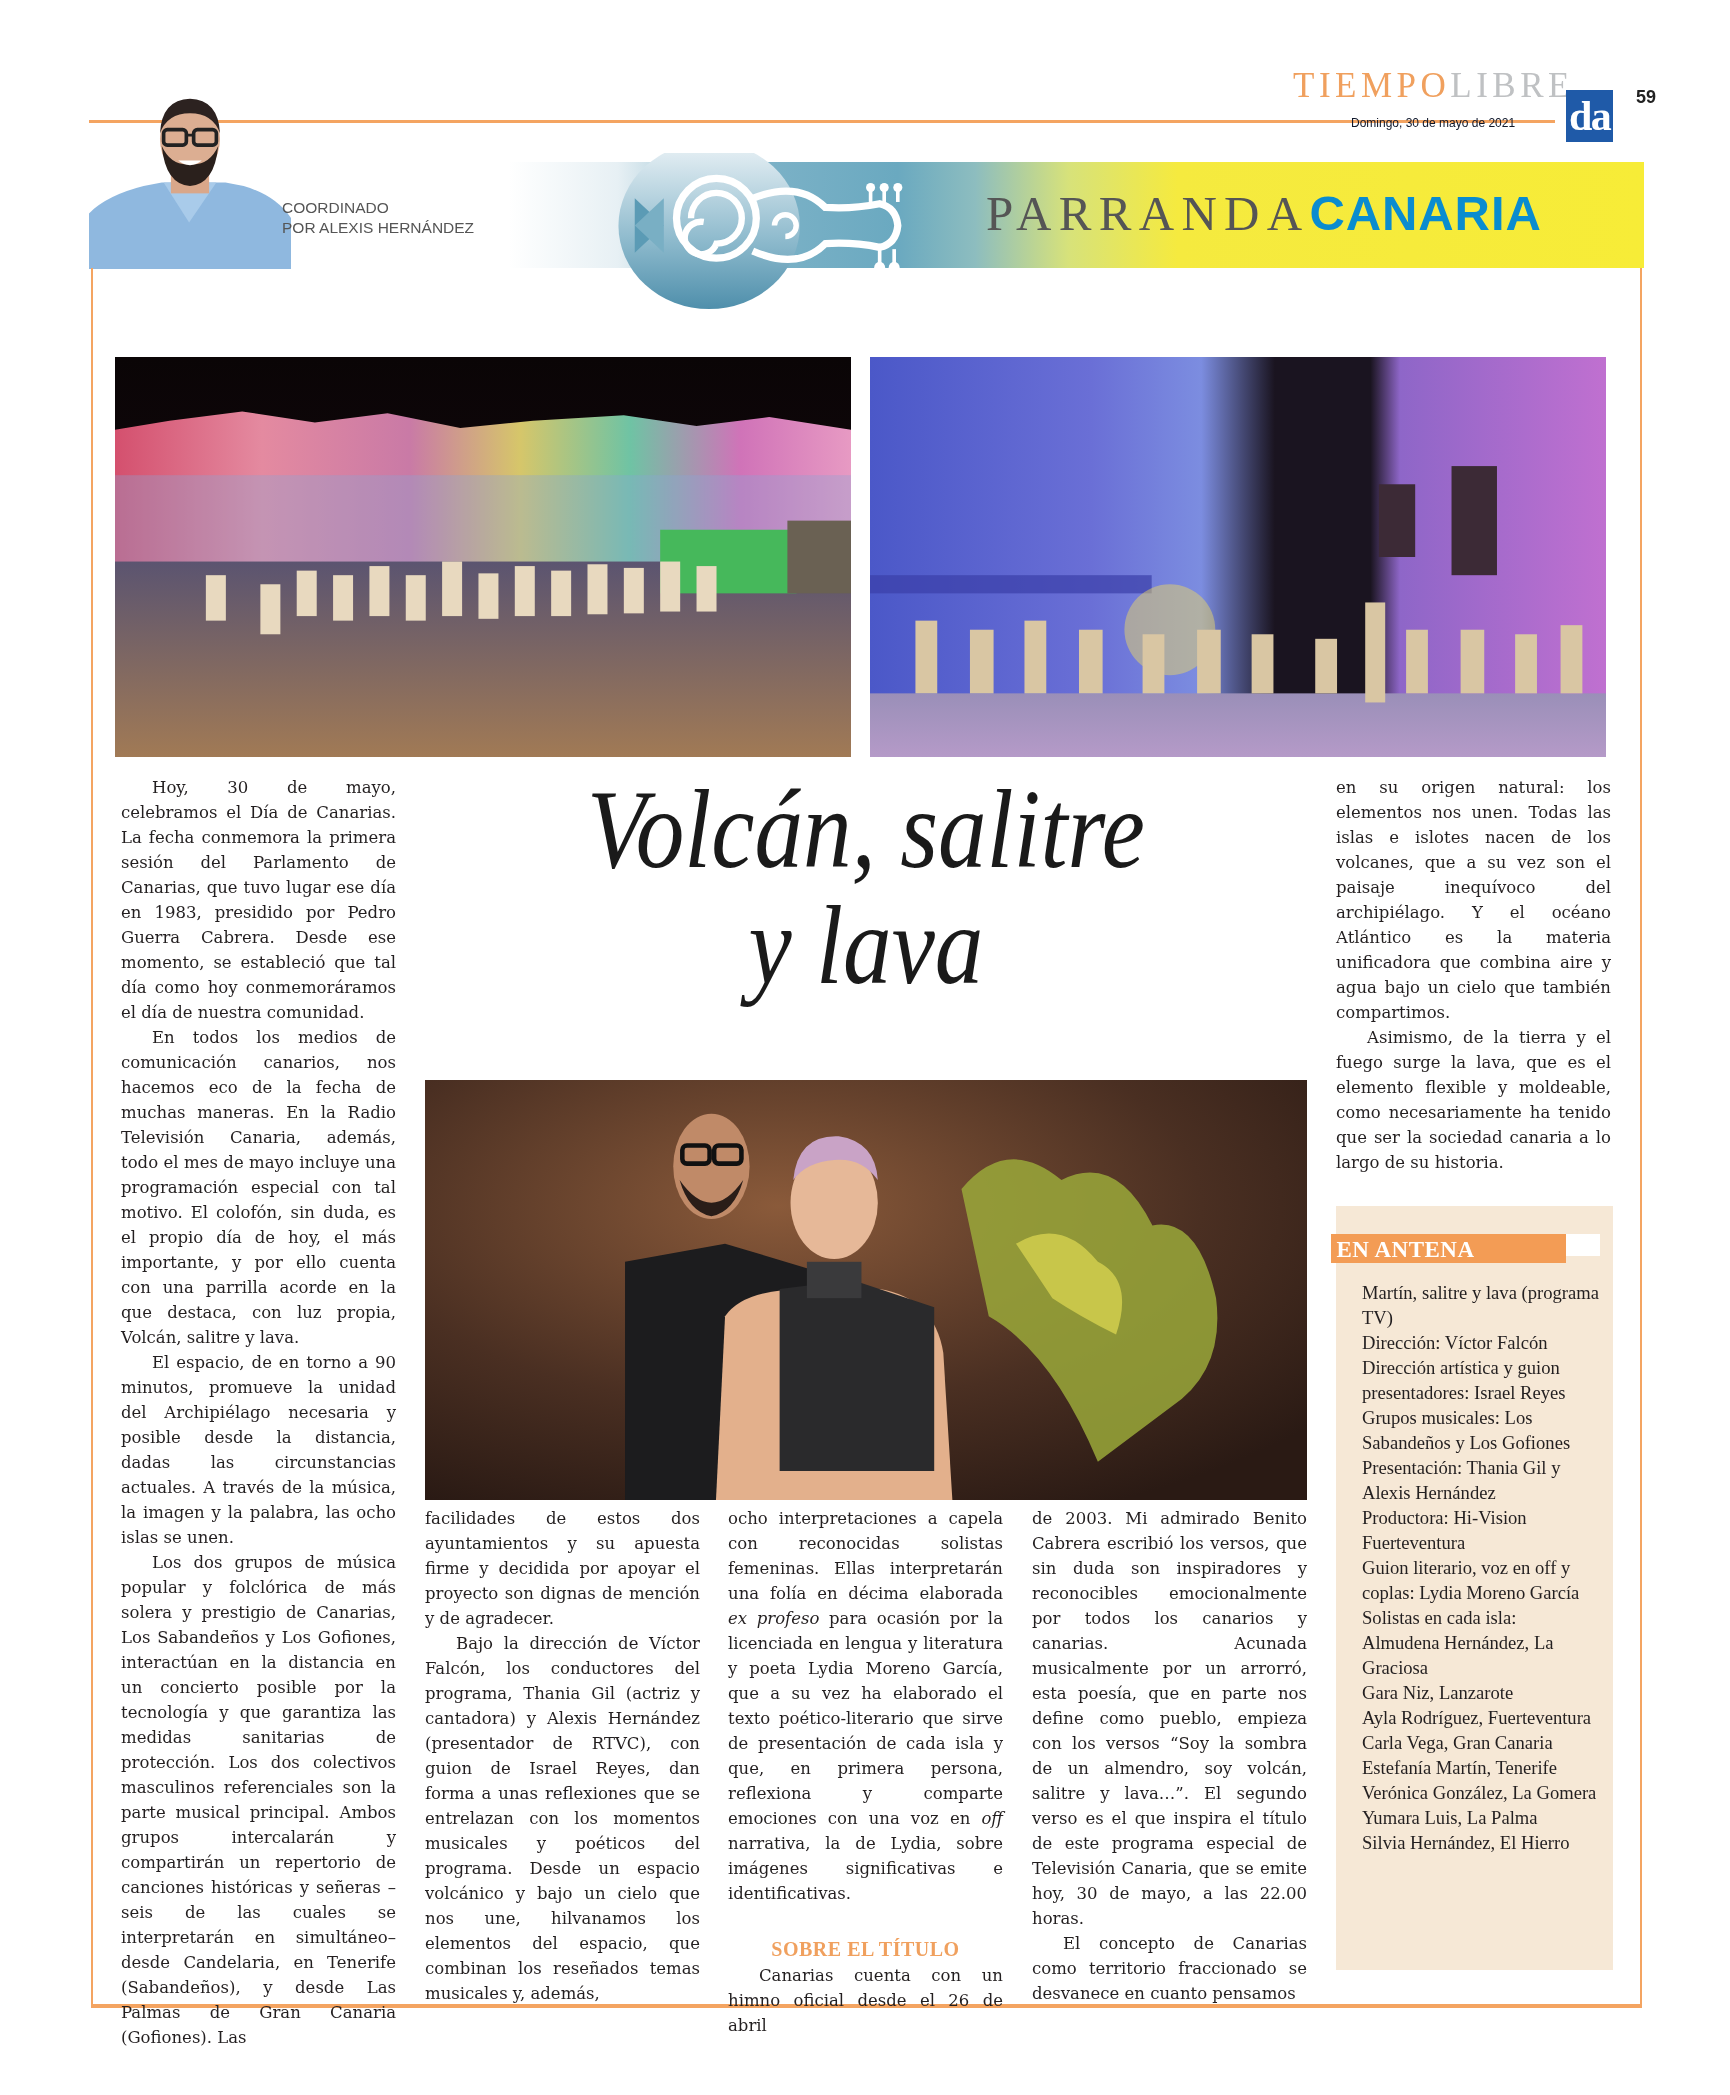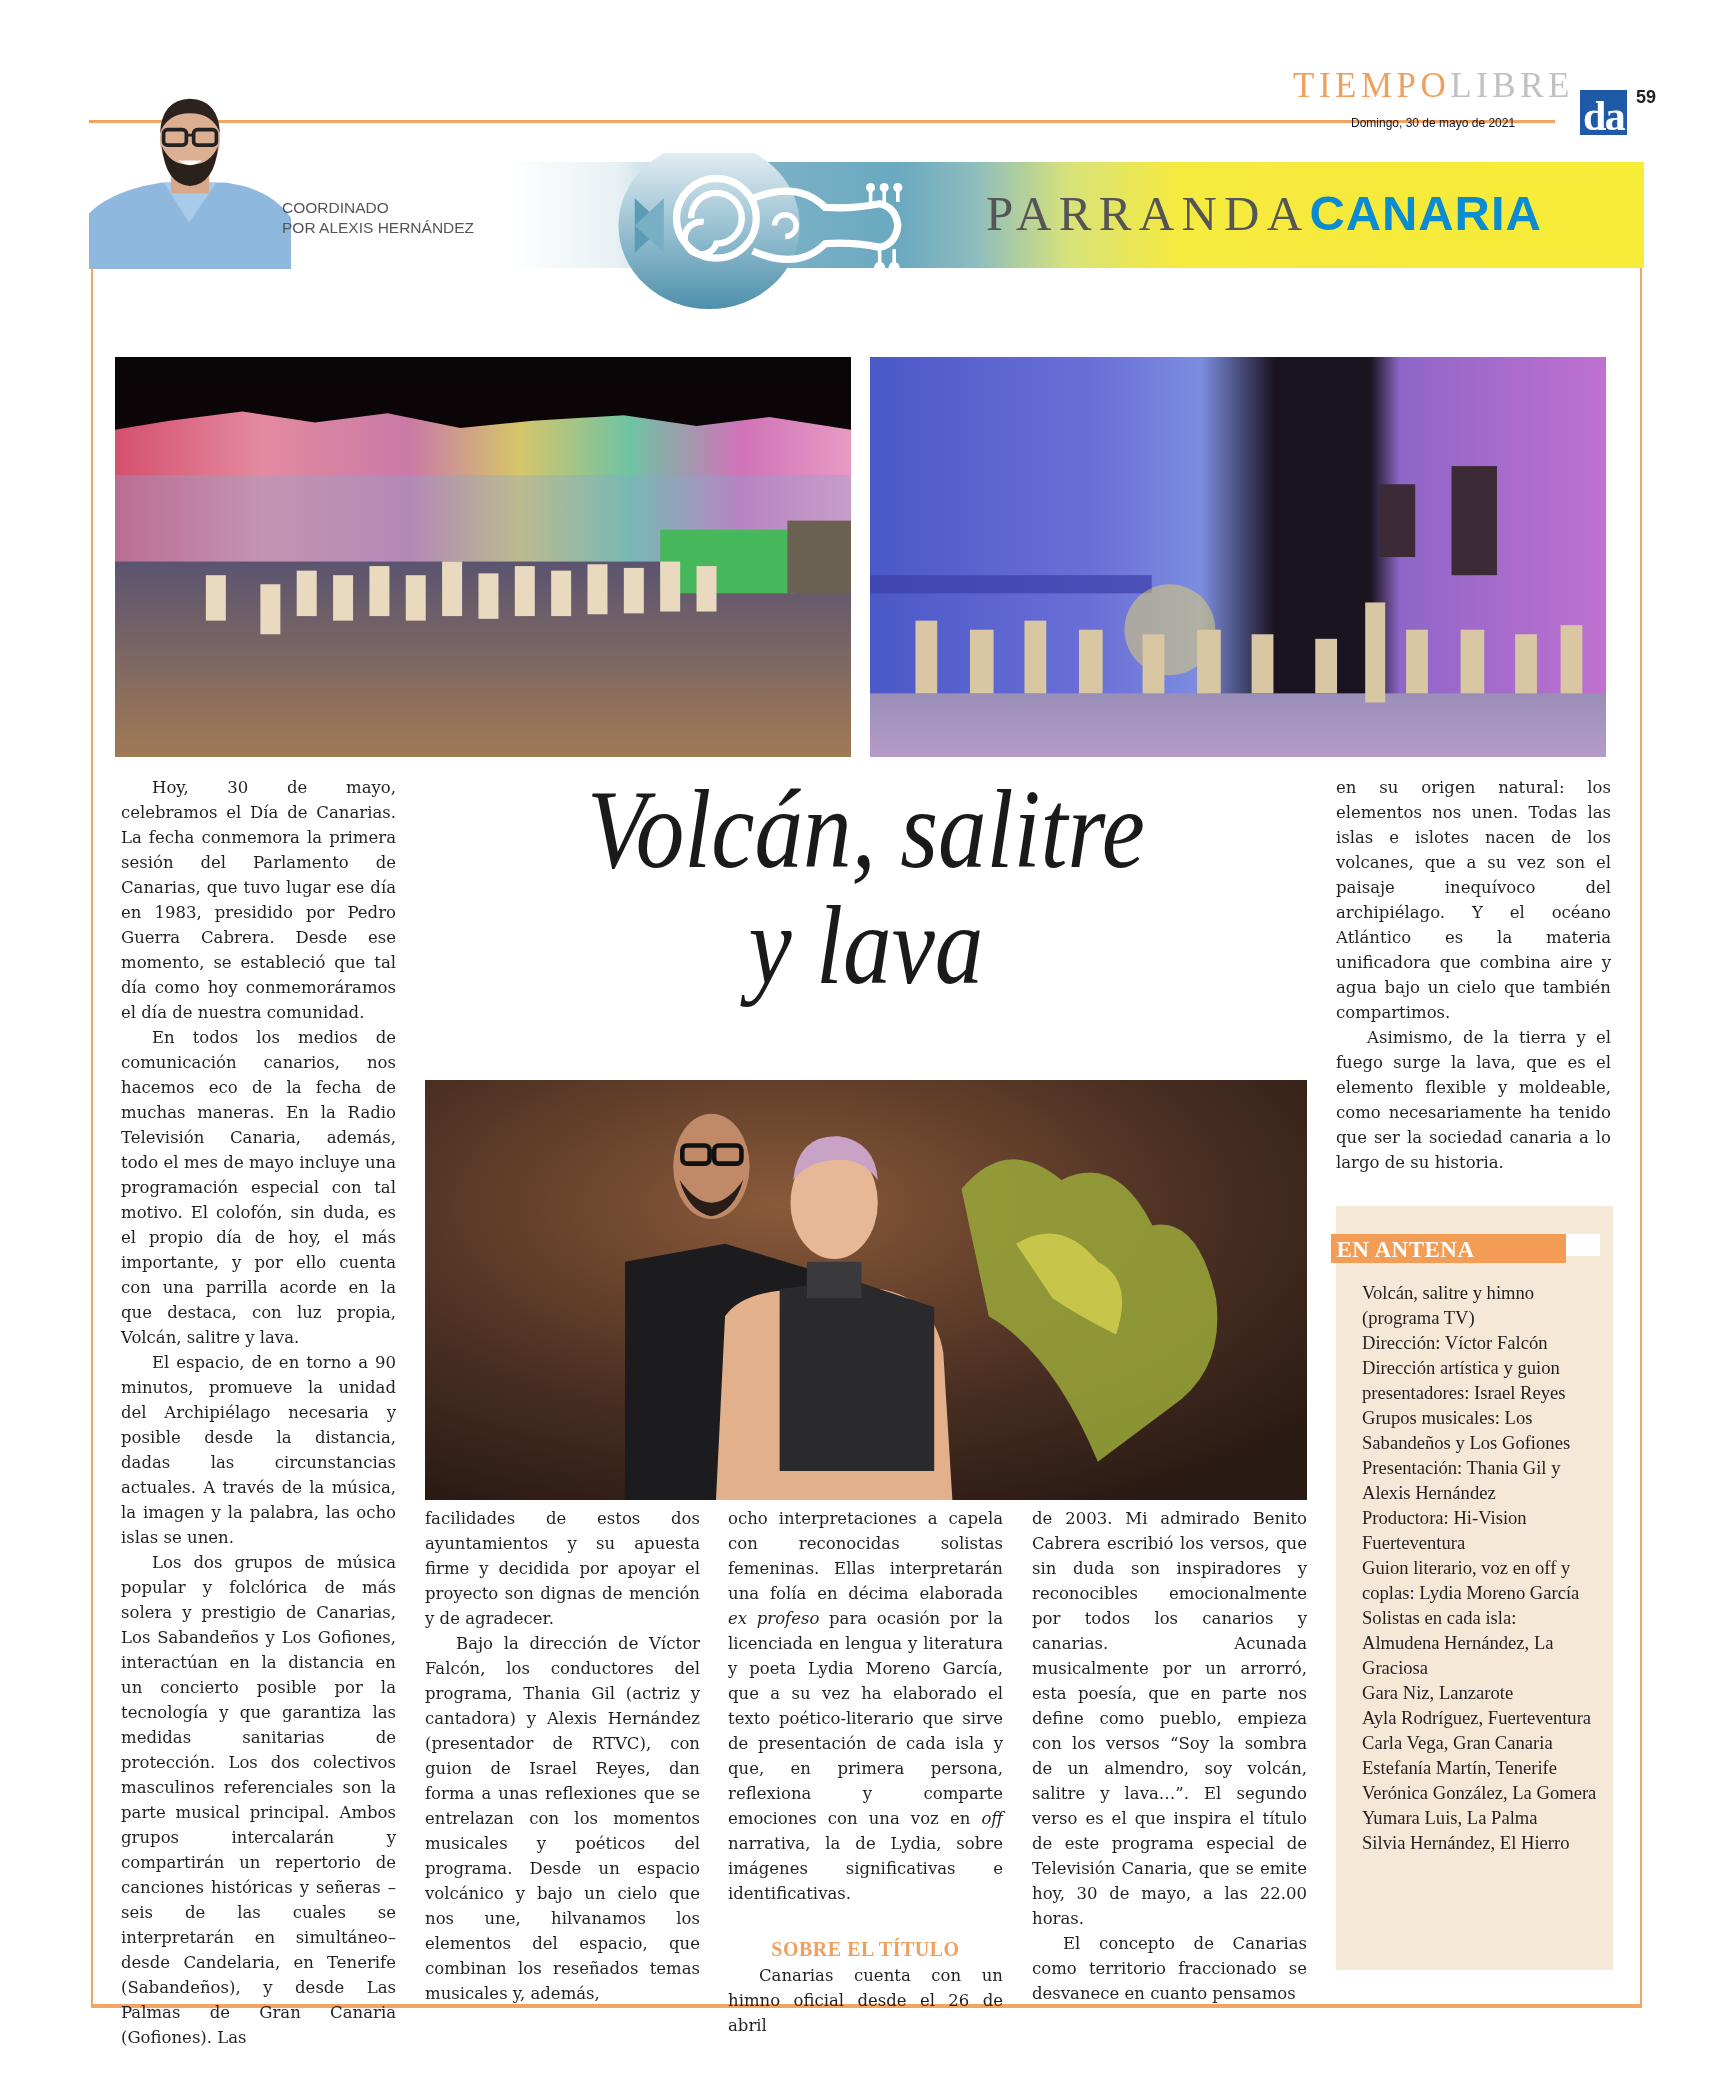--- a/index.html
+++ b/index.html
@@ -7,23 +7,23 @@
          font-family: "DejaVu Serif", serif; color: #231f20; }
 
   
   .top-rule { position: absolute; left: 89px; top: 120px; width: 1466px; height: 2.7px; background: #f4a461; }
   .section-name { position: absolute; left: 1293px; top: 68px; font-family: "Liberation Serif", serif;
                   font-size: 35px; letter-spacing: 4.5px; line-height: 36px; }
   .section-name .a { color: #f0a05e; }
   .section-name .b { color: #bfc1c3; }
   .date-line { position: absolute; left: 1351px; top: 116px; font-family: "Liberation Sans", sans-serif;
                font-size: 12px; color: #0f172a; }
-  .logo-da { position: absolute; left: 1566px; top: 90px; width: 47px; width: 47px; height: 45px;
+  .logo-da { position: absolute; left: 1566px; top: 90px; width: 47px; width: 47px; height: 52px;
              background: #1f5aa8; color: #fff; font-family: "Liberation Serif", serif; font-weight: bold;
-             font-size: 42px; line-height: 53px; text-align: center; letter-spacing: -1.8px; margin-left: 14px; }
+             font-size: 42px; line-height: 53px; text-align: center; letter-spacing: -1.8px; }
   .page-num { position: absolute; left: 1636px; top: 87px; font-family: "Liberation Sans", sans-serif;
               font-weight: bold; font-size: 18px; color: #222; }
 
   
   .banner { position: absolute; left: 89px; top: 162px; width: 1555px; height: 106px;
             background: linear-gradient(90deg, #ffffff 0%, #ffffff 27%, #e7f0f4 34%, #7fb3c8 42%, #6aa9c0 52%, #8dbdbf 57%, #d7e27a 63%, #f5ea3f 70%, #f7ec37 100%); }
   .author-photo { position: absolute; left: 89px; top: 95px; width: 202px; height: 174px; }
   .coord-text { position: absolute; left: 282px; top: 198px; font-family: "Liberation Sans", sans-serif;
                 font-size: 15.5px; color: #555; line-height: 20px; }
   .emblem { position: absolute; left: 607px; top: 153px; width: 373px; height: 156px; }
@@ -279,21 +279,21 @@
 <div class="col col-5">
   <p class="noindent">en su origen natural: los elementos nos unen. Todas las islas e islotes nacen de los volcanes, que a su vez son el paisaje inequívoco del archipiélago. Y el océano Atlántico es la materia unificadora que combina aire y agua bajo un cielo que también compartimos.</p>
   <p>Asimismo, de la tierra y el fuego surge la lava, que es el elemento flexible y moldeable, como necesariamente ha tenido que ser la sociedad canaria a lo largo de su historia.</p>
 </div>
 
 <div class="antena-box"></div>
 <div class="antena-title">
     <span>EN ANTENA</span>
   </div>
 <div class="antena-list">
-  <div>Volcán, salitre y himno (programa TV)</div>
+  <div>Martín, salitre y lava (programa TV)</div>
   <div>Dirección: Víctor Falcón</div>
   <div>Dirección artística y guion presentadores: Israel Reyes</div>
   <div>Grupos musicales: Los Sabandeños y Los Gofiones</div>
   <div>Presentación: Thania Gil y Alexis Hernández</div>
   <div>Productora: Hi-Vision Fuerteventura</div>
   <div>Guion literario, voz en off y coplas: Lydia Moreno García</div>
   <div>Solistas en cada isla:</div>
   <div>Almudena Hernández, La Graciosa</div>
   <div>Gara Niz, Lanzarote</div>
   <div>Ayla Rodríguez, Fuerteventura</div>

